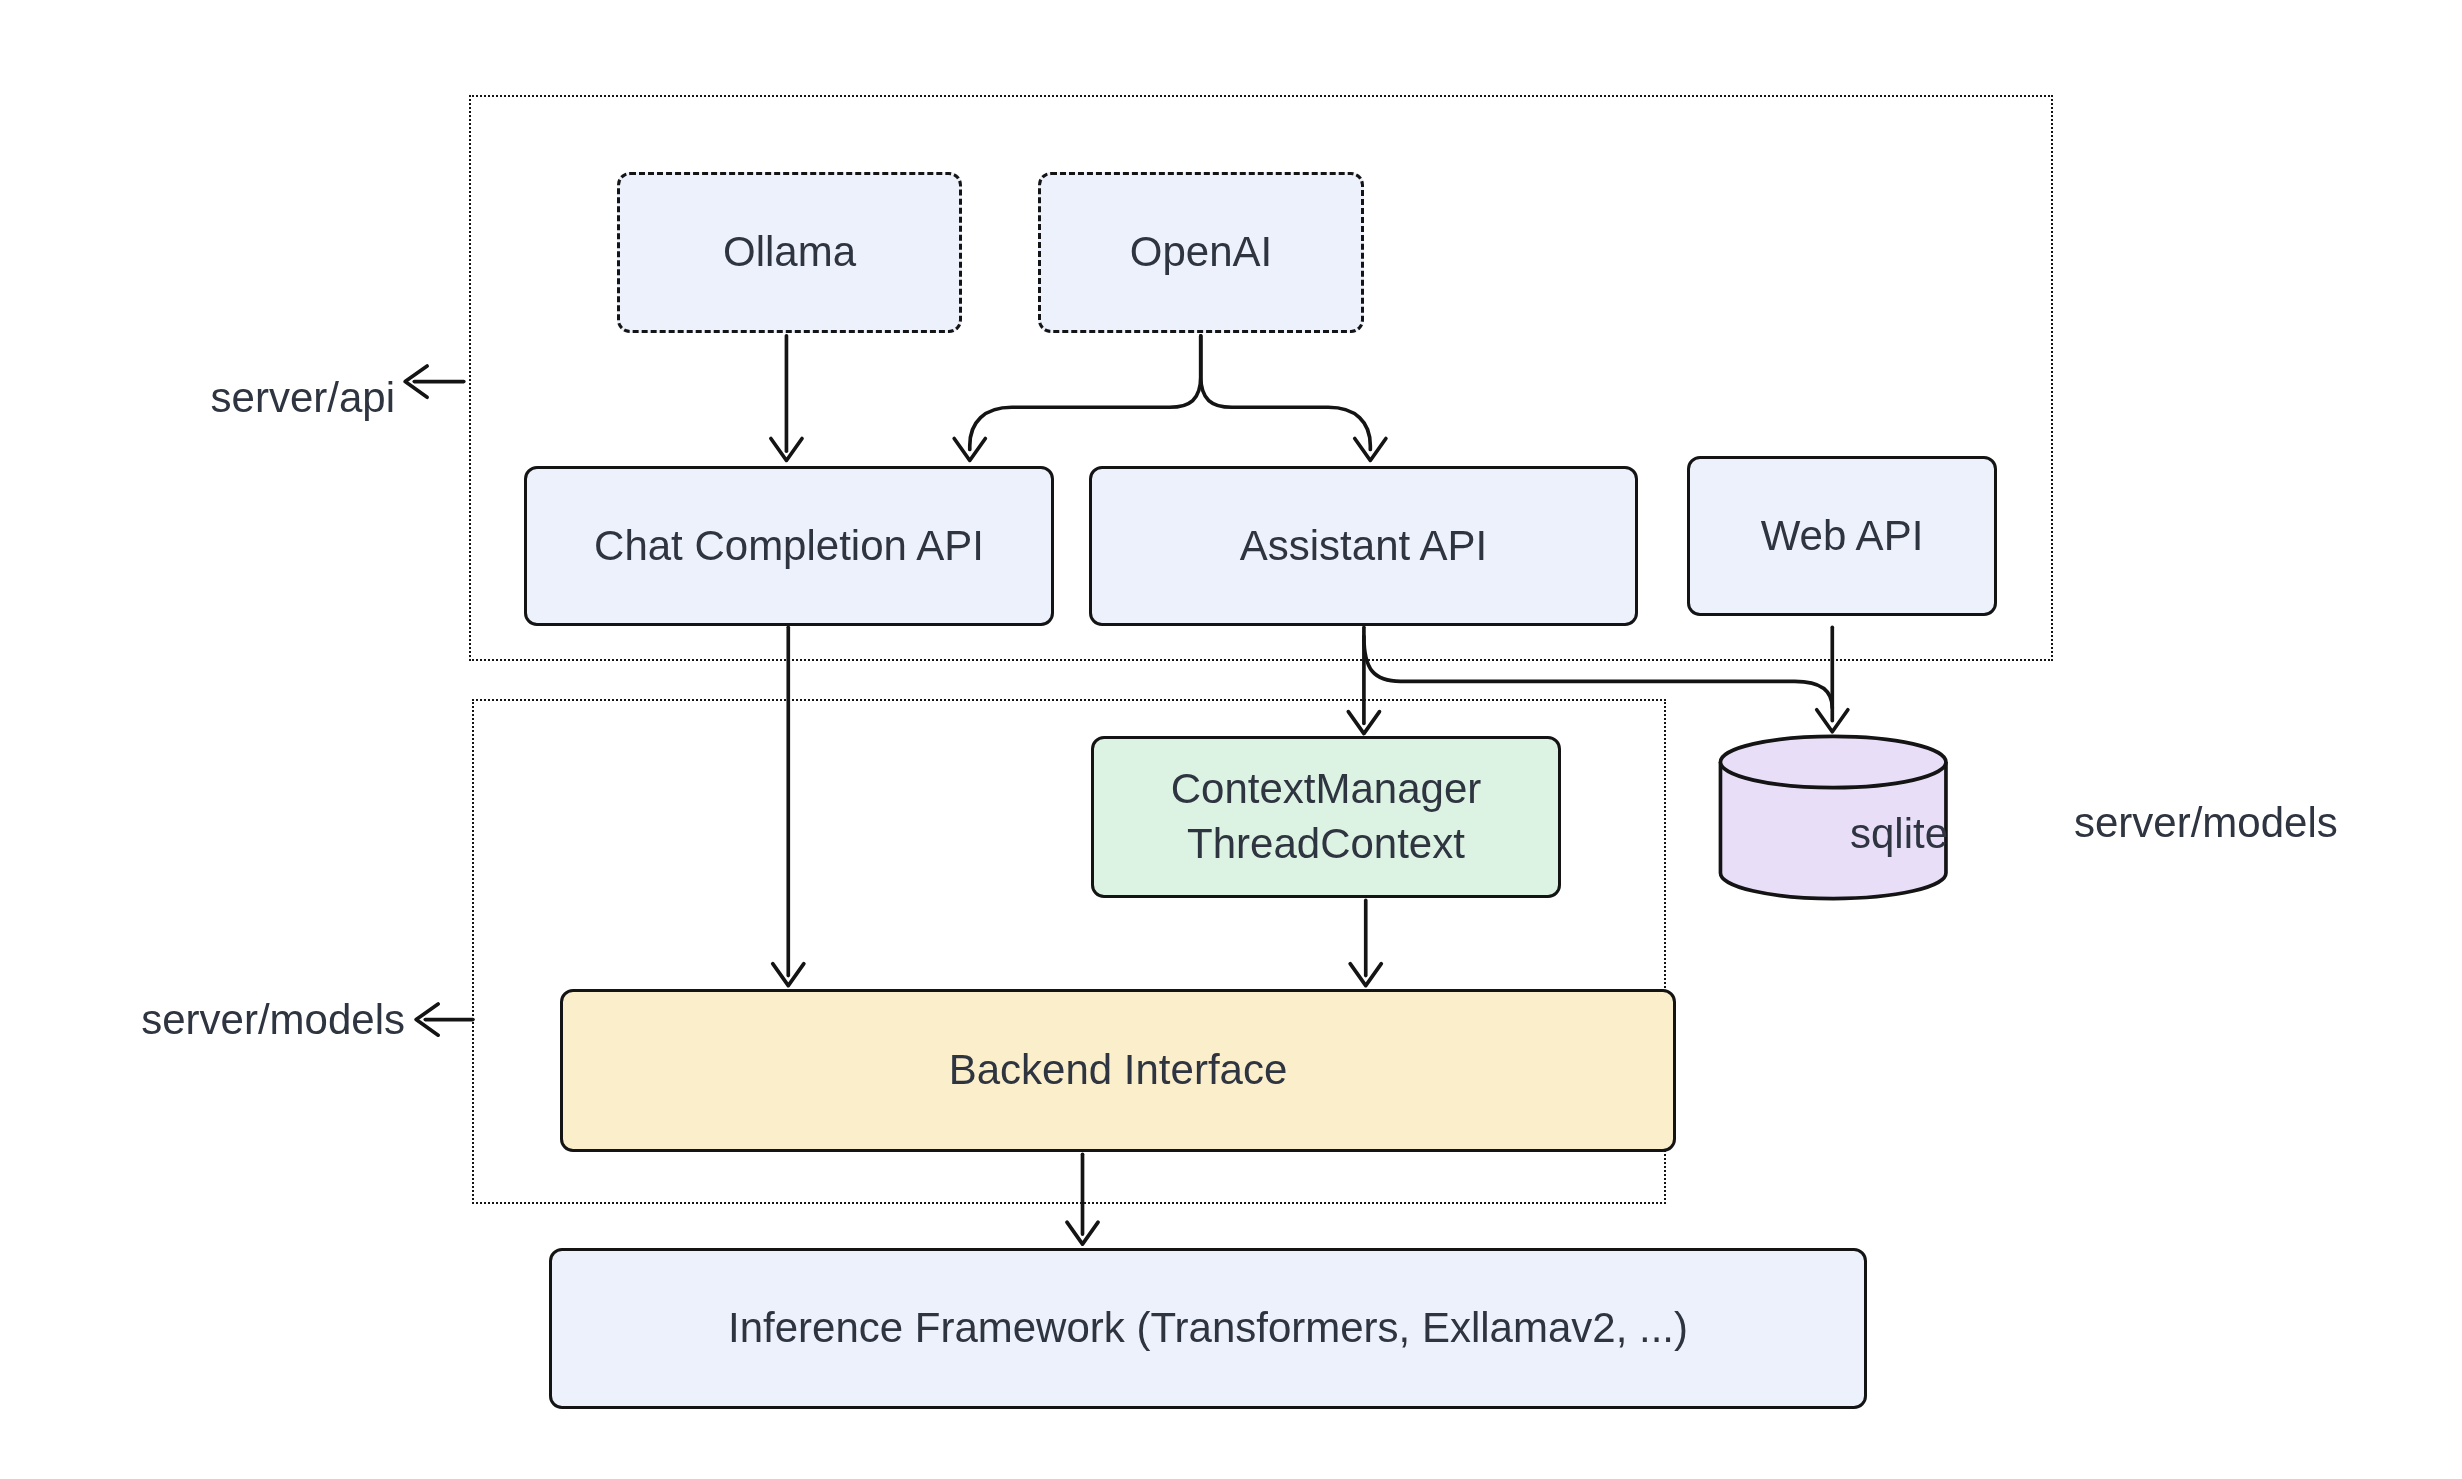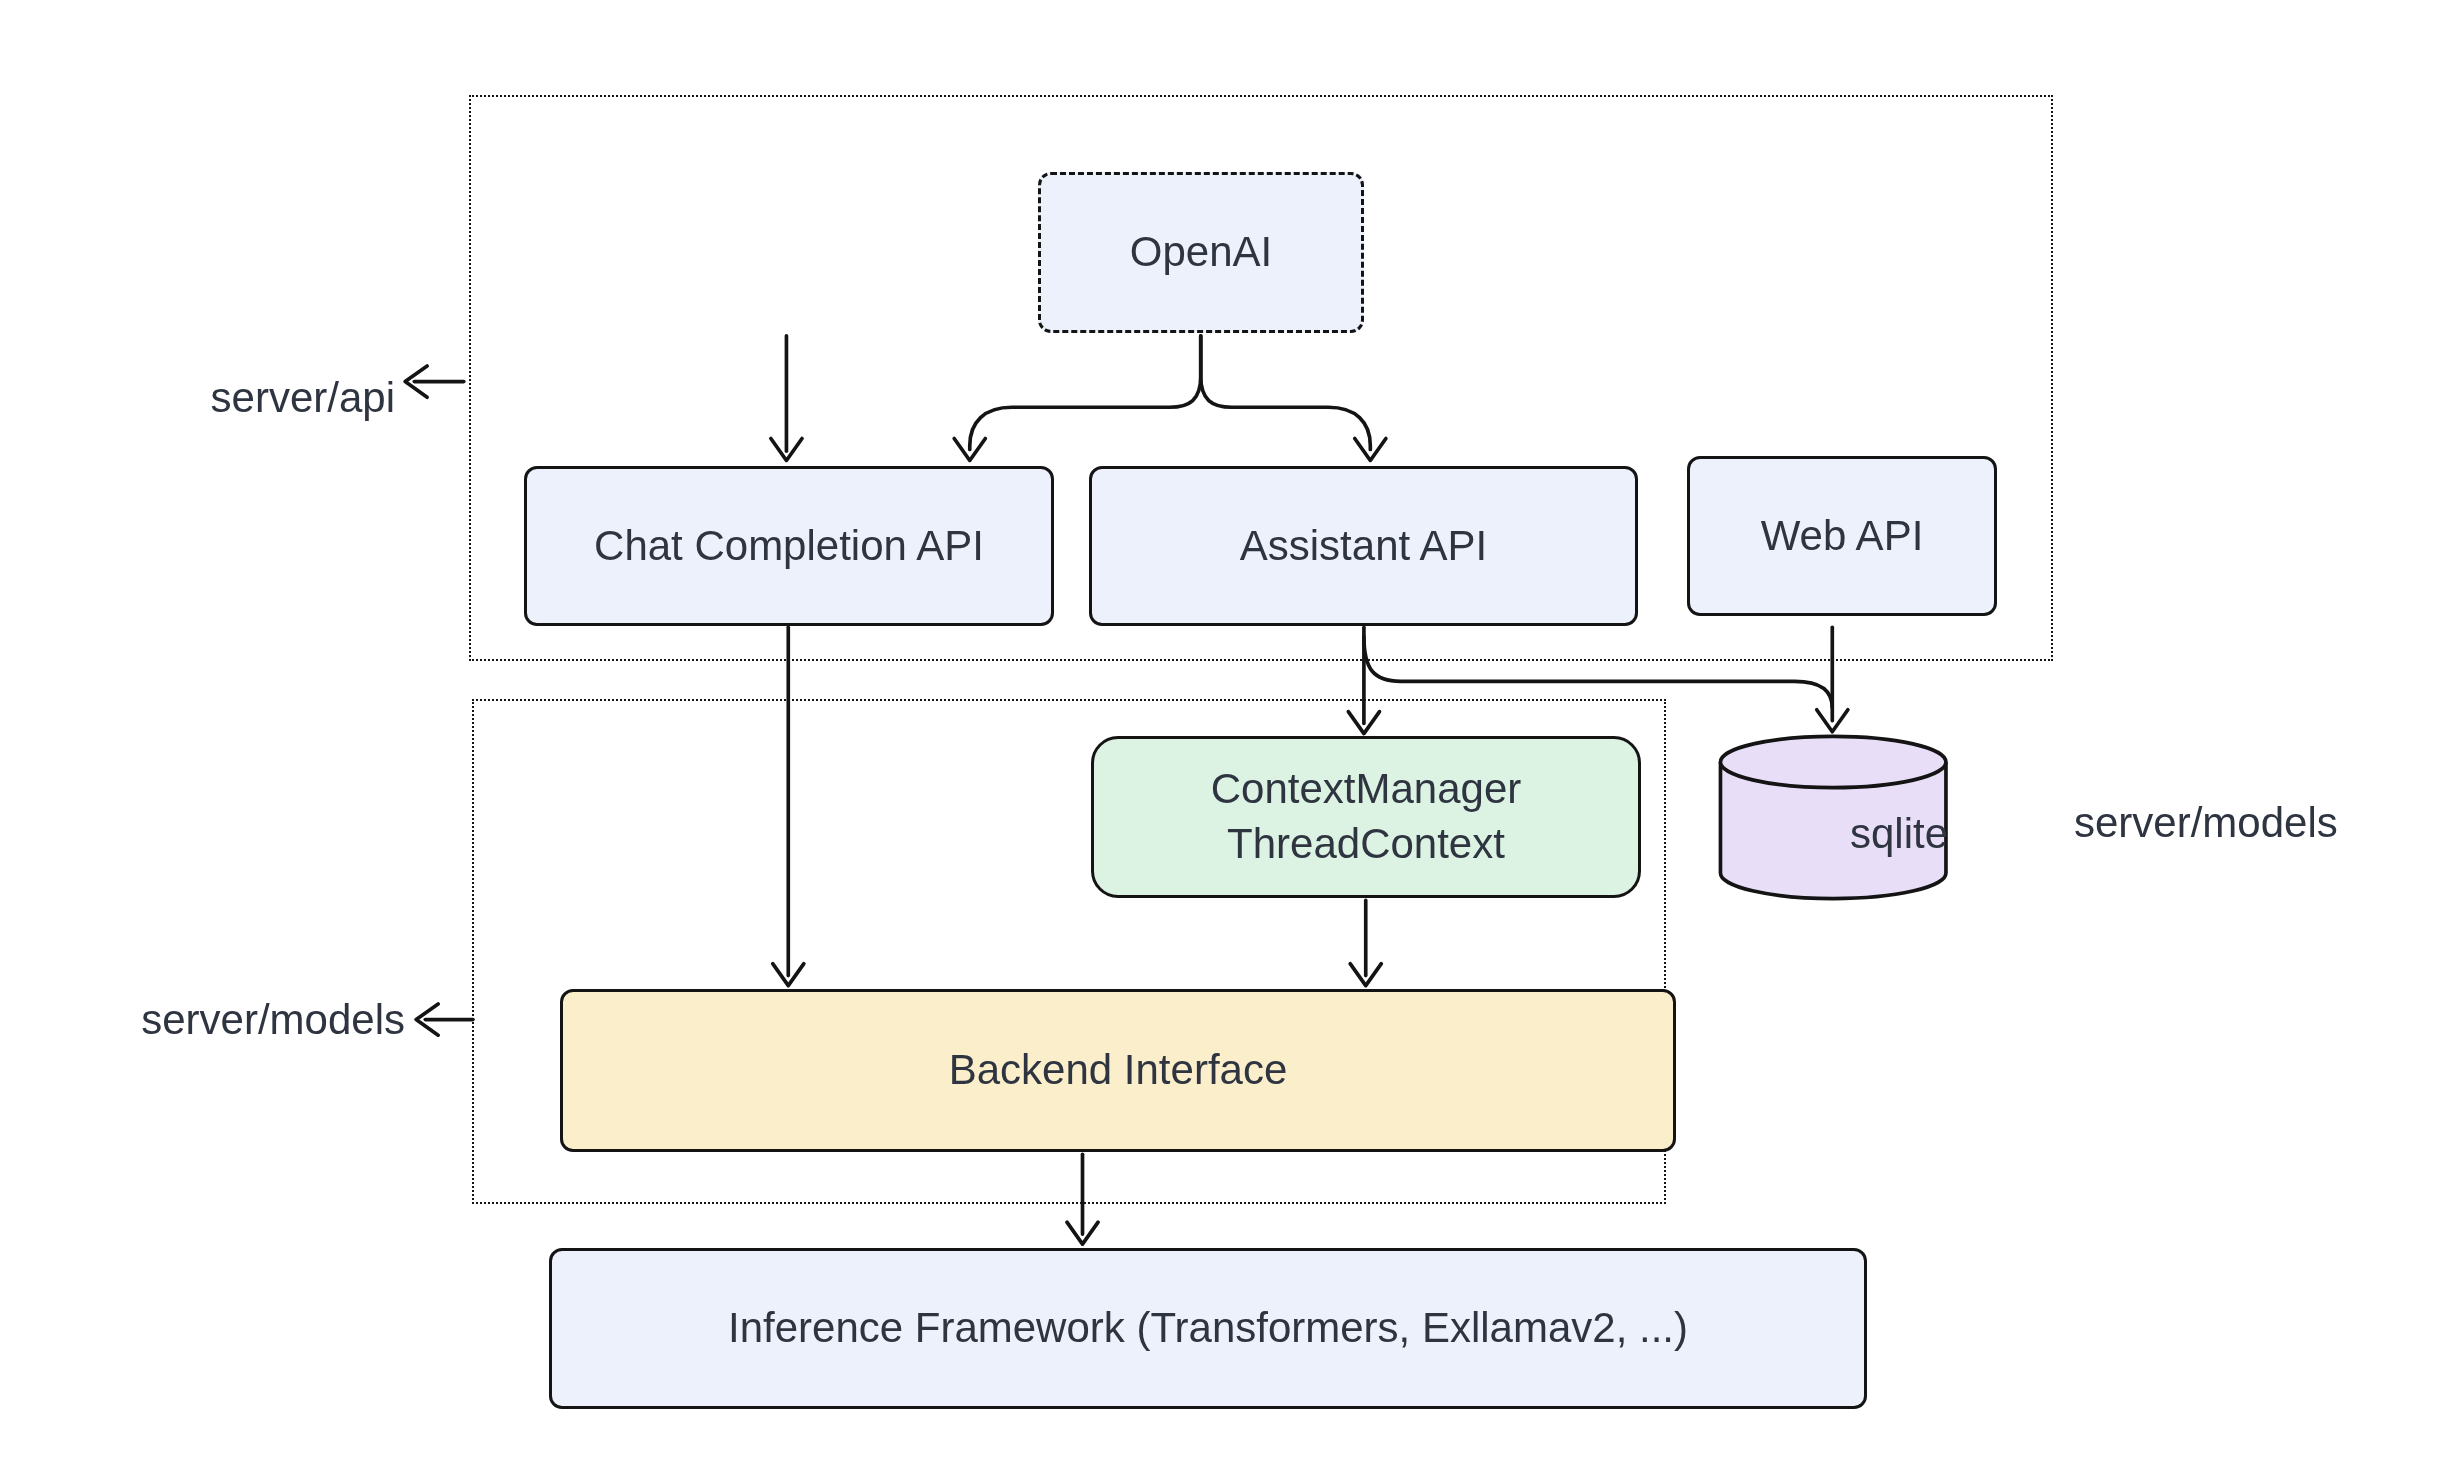--- a/index.html
+++ b/index.html
@@ -48,21 +48,21 @@
   .fill-blue   { background: #edf1fb; }
   .fill-green  { background: #dcf2e2; }
   .fill-yellow { background: #fbeecb; margin-left: 35px; }
   .dashed { border-style: dashed; border-width: 3.7px; }
 
   #node-ollama   { left: 617px;  top: 172px;  width: 345px;  height: 161px; }
   #node-openai   { left: 1038px; top: 172px;  width: 326px;  height: 161px; }
   #node-chat     { left: 524px;  top: 466px;  width: 530px;  height: 160px; }
   #node-assist   { left: 1089px; top: 466px;  width: 549px;  height: 160px; }
   #node-web      { left: 1687px; top: 456px;  width: 310px;  height: 160px; }
-  #node-ctx      { left: 1091px; top: 736px;  width: 550px;  height: 162px; flex-direction: column; border-radius: 27px; }
+  #node-ctx      { left: 1091px; top: 736px;  width: 470px;  height: 162px; flex-direction: column; }
   #node-backendif{ left: 525px;  top: 989px; width: 1116px; height: 163px; }
   #node-infer    { left: 549px;  top: 1248px; width: 1318px; height: 161px; }
 
   .side-label {
     position: absolute;
     font-size: 42px;
     z-index: 2;
     white-space: nowrap;
   }
   #label-server-api     { left: 138px;  top: 374px;  width: 257px; text-align: right; }
@@ -151,20 +151,23 @@
       <path class="stroke-line" d="M516 1112 H464"></path>
       <path class="stroke-line" d="M478 1095 L454 1112 L478 1129"></path>
     </g>
 
     <g>
       <path class="shape" fill="#e9def8" d="M1877 831 L1877 952 A123 28 0 0 0 2123 952 L2123 831"></path>
       <ellipse class="shape" fill="#e9def8" cx="2000" cy="831" rx="123" ry="28"></ellipse>
     </g>
   </svg>
 
+  <div class="node fill-blue dashed" id="node-ollama">
+    <span>Ollama</span>
+  </div>
 
   <div class="node fill-blue dashed" id="node-openai">
     <span>OpenAI</span>
   </div>
 
   <div class="node fill-blue" id="node-chat">
     <span>Chat Completion API</span>
   </div>
 
   <div class="node fill-blue" id="node-assist">

